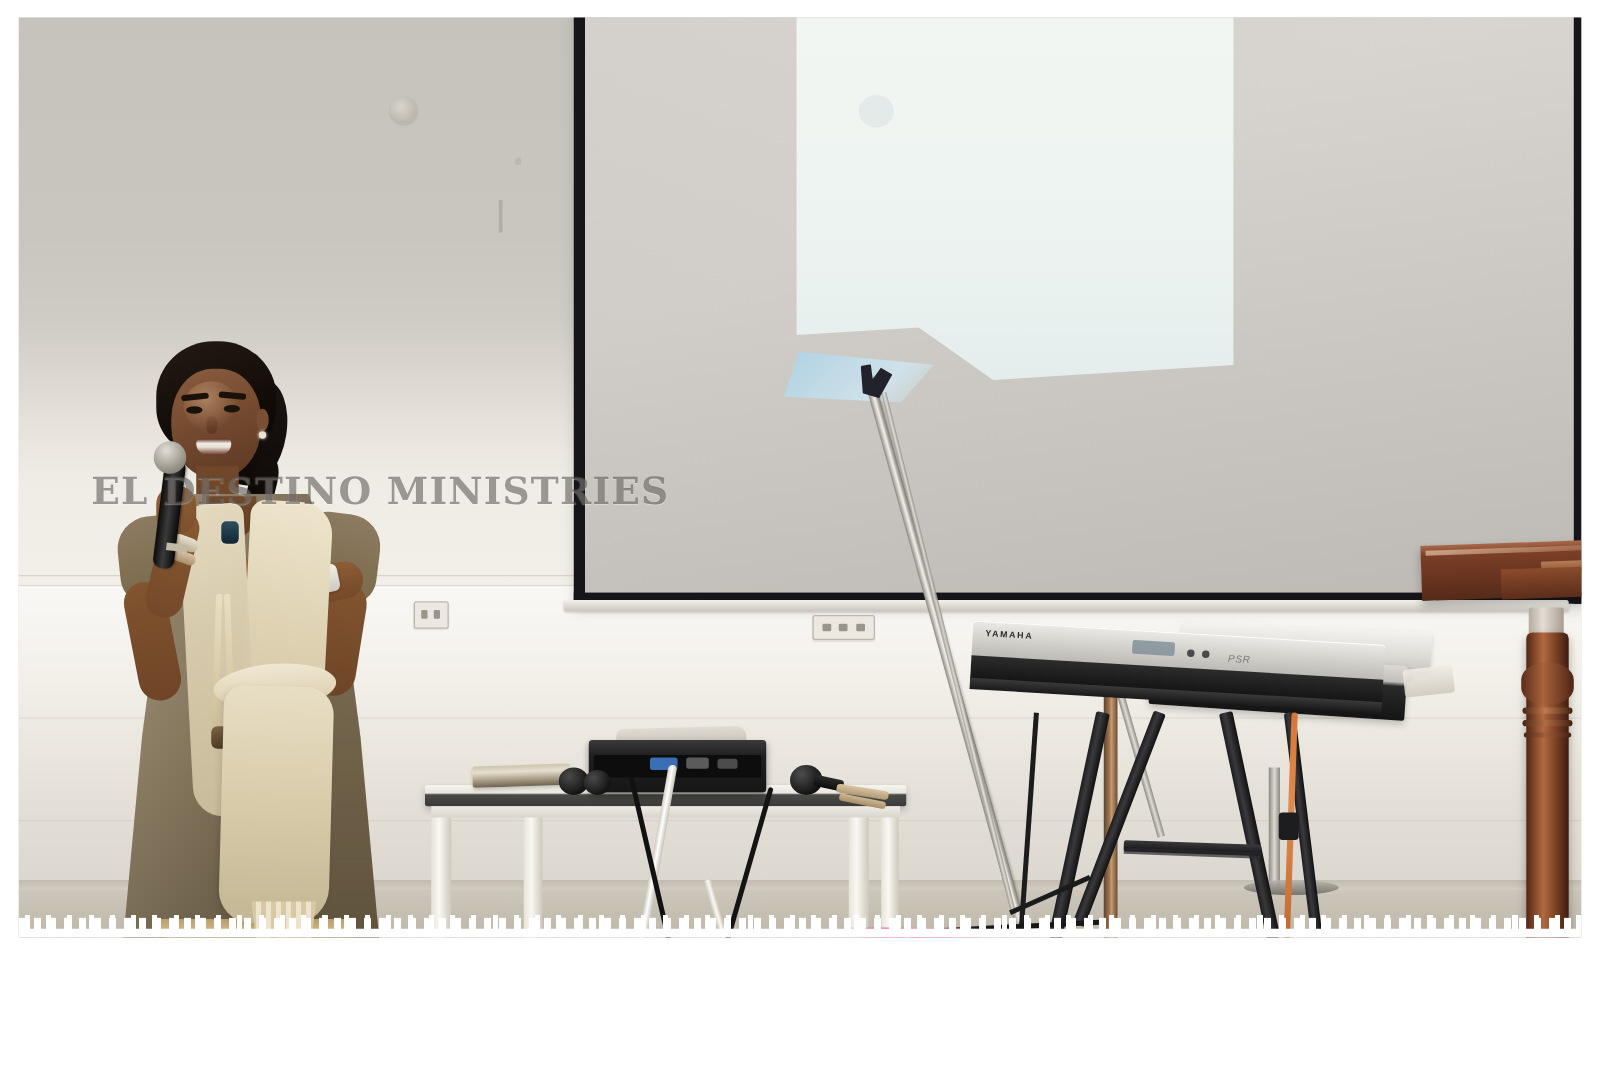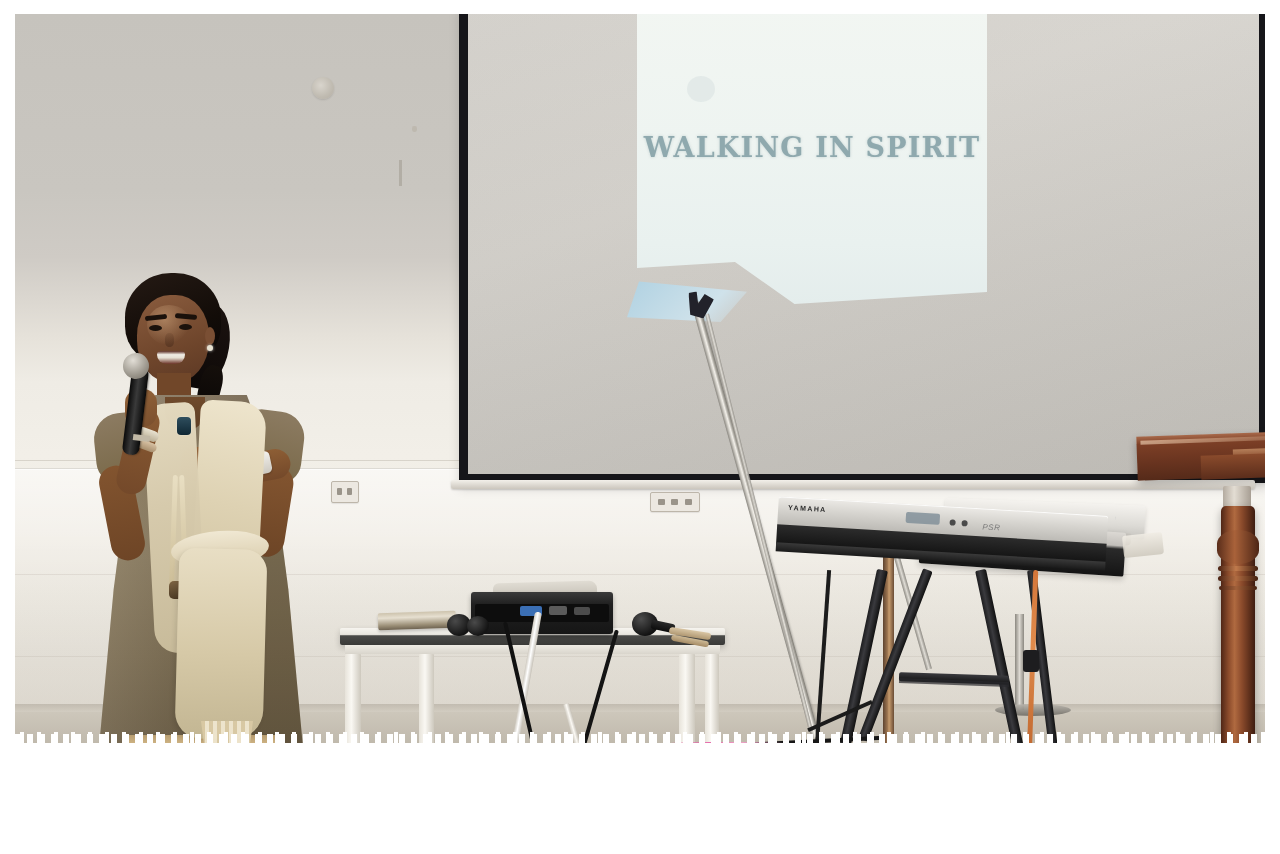--- a/index.html
+++ b/index.html
@@ -369,21 +369,20 @@
       <div class="wall-mark"></div>
 
       <div class="screen-frame">
         <div class="screen-inner"></div>
       </div>
       <div class="screen-bar"></div>
 
       <div class="slide"></div>
       <div class="slide-glow"></div>
       <div class="slide-ghost"></div>
-      <div class="slide-title">WALKING IN SPIRIT</div>
 
       <div class="boom"></div>
       <div class="boom2"></div>
       <div class="boom-clip"></div>
       <div class="boom-knob"></div>
       <div class="boom-lower"></div>
       <div class="boom-arm"></div>
       <div class="boom-base2"></div>
       <div class="boom-base"></div>
 
@@ -519,20 +518,21 @@
         <div class="arm-l"></div>
         <div class="forearm-l"></div>
         <div class="bangle"></div>
         <div class="bangle2"></div>
         <div class="hand-l"></div>
         <div class="mic-body"></div>
         <div class="mic-band"></div>
         <div class="mic-grille"></div>
       </div>
 
+      <div class="watermark">EL DESTINO MINISTRIES</div>
 
       <div class="deckle"></div>
       <div class="deckle2"></div>
       <div class="deckle-base"></div>
     </div>
   </div>
 
   <div class="caption-bar">
     
 

